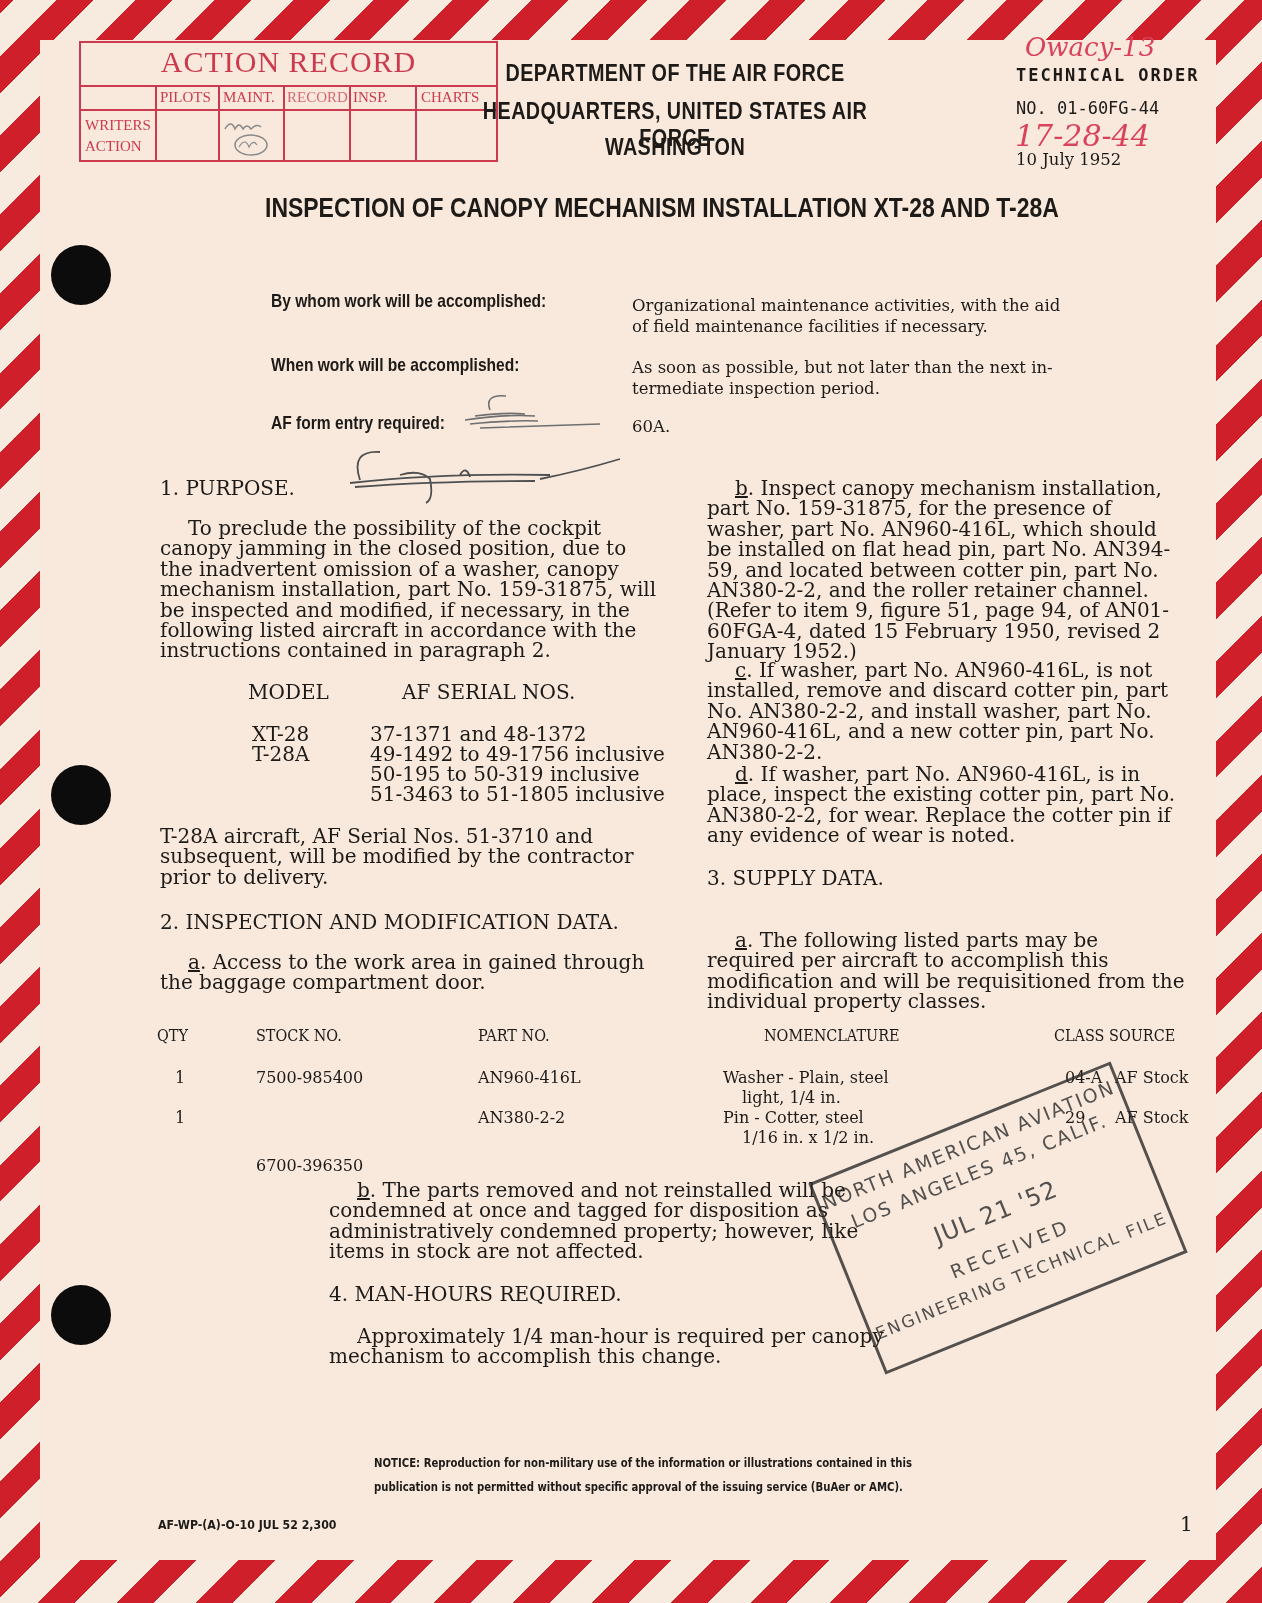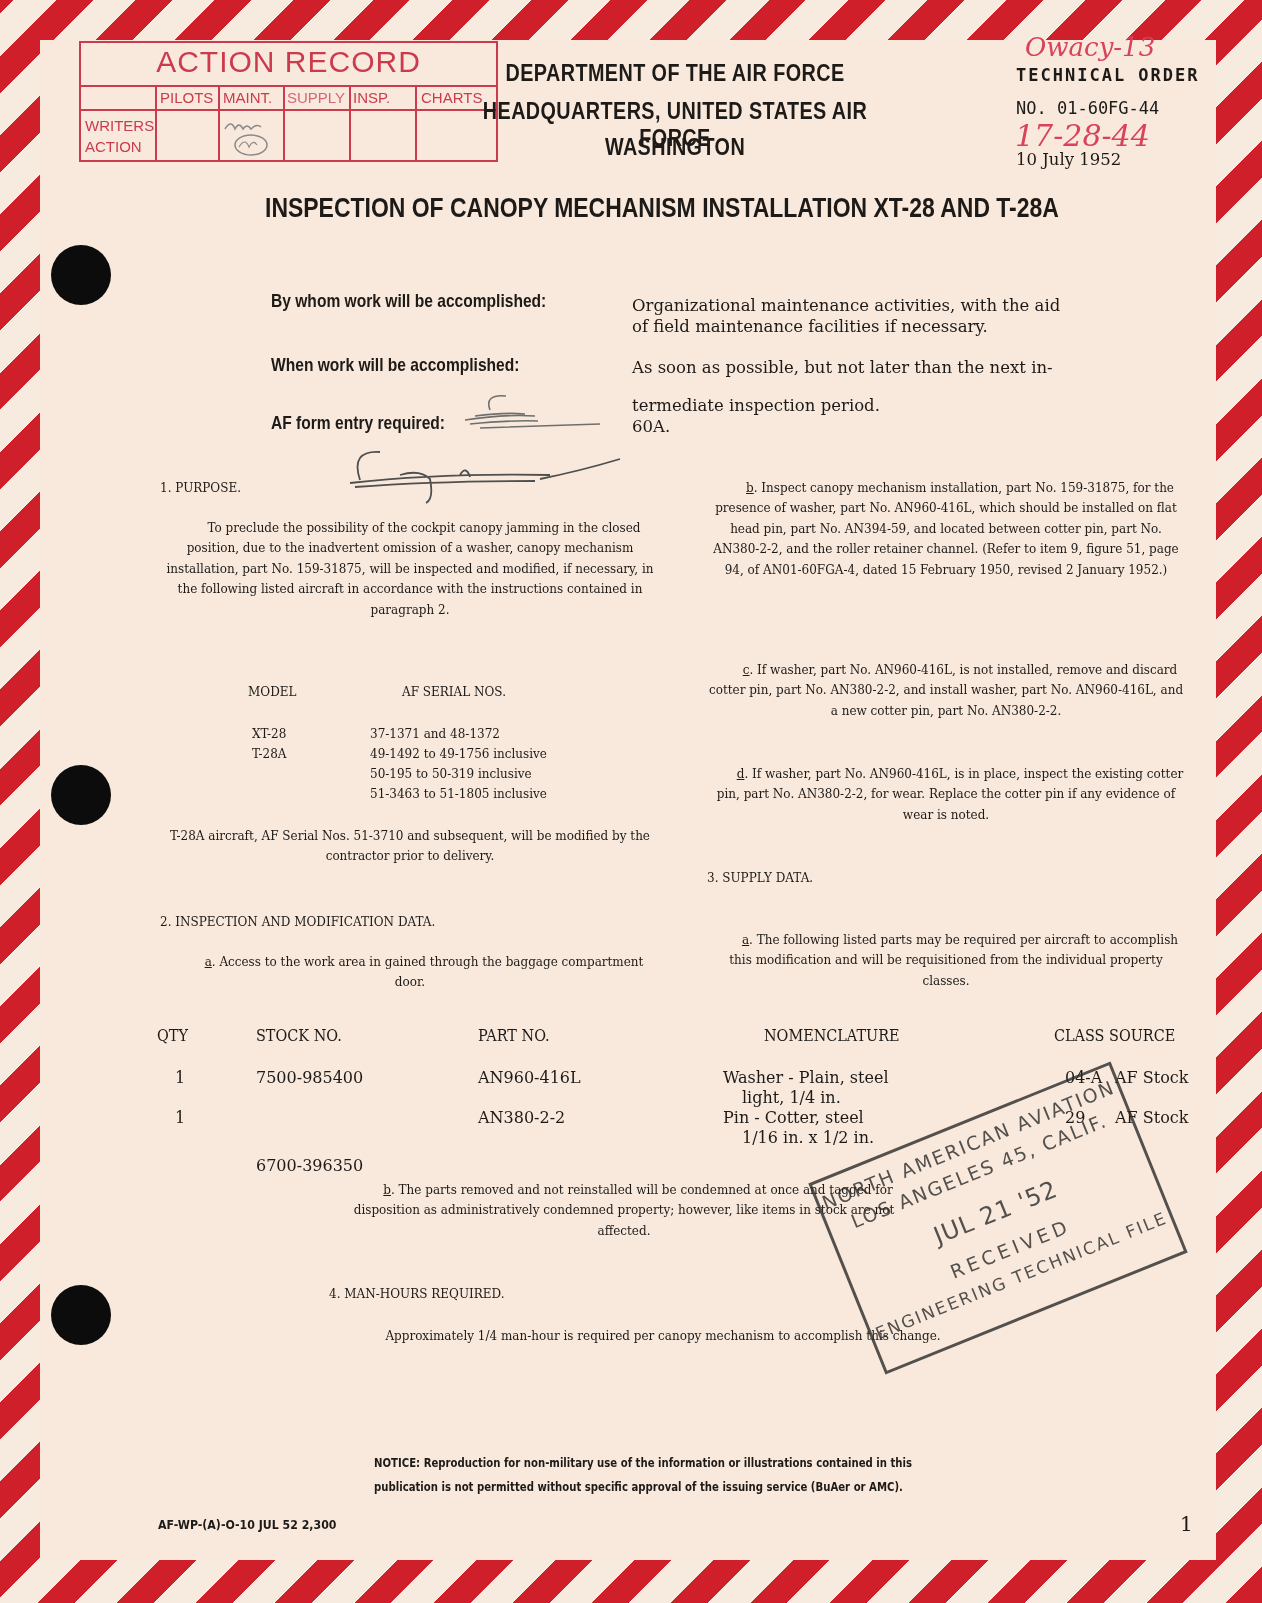--- a/index.html
+++ b/index.html
@@ -20,42 +20,42 @@
   }
   .hole {
     position: absolute; left: 51px; width: 60px; height: 60px; border-radius: 50%;
     background: #0c0c0c;
   }
   .abs { position: absolute; }
   
   .ar {
     position: absolute; left: 79px; top: 41px; width: 419px; height: 121px;
     border: 2px solid #cc3a4e; box-sizing: border-box;
-    font-family: Liberation Sans, sans-serif; color: #cc3a4e; padding-left: 48px;
+    font-family: Liberation Serif, serif; color: #cc3a4e; padding-left: 48px;
   }
   .ar-title { position: absolute; left: 0; right: 0; top: 2px; text-align: center; font-size: 30px; letter-spacing: 1px; }
   .ar-row { position: absolute; left: 0; right: 0; border-top: 2px solid #cc3a4e; }
   .ar-col { position: absolute; top: 44px; bottom: 0; border-left: 2px solid #cc3a4e; }
   .ar-h { position: absolute; top: 46px; font-size: 15px; }
   .ar-w { position: absolute; left: 4px; font-size: 15px; line-height: 21px; }
   .hdr {
     font-family: "Liberation Sans", sans-serif; font-weight: bold;
     font-size: 23px; text-align: center; letter-spacing: 0.5px; transform: scaleX(0.86);
   }
   .to { font-family: "DejaVu Sans Mono", monospace; font-weight: bold; font-size: 17px; letter-spacing: 2px; }
   .title {
     font-family: "Liberation Sans", sans-serif; font-weight: bold; font-size: 28px;
     transform: scaleX(0.82); transform-origin: left; white-space: nowrap;
   }
   .lbl {
     font-family: "Liberation Sans", sans-serif; font-weight: bold; font-size: 19px;
     transform: scaleX(0.82); transform-origin: left; white-space: nowrap;
   }
   .txt { font-size: 16.5px; line-height: 20.5px; }
-  .body { font-size: 12px; line-height: 20.4px; text-align: center; }
+  .body { font-size: 20px; line-height: 20.4px; }
   .ind { text-indent: 28px; }
   .u { text-decoration: underline; }
   .tbl-h { font-size: 16px; transform: scaleX(0.9); transform-origin: left; white-space: nowrap; }
   .tbl-c { font-size: 16px; white-space: nowrap; }
   .notice { font-family: "DejaVu Sans", sans-serif; font-weight: bold; font-size: 11.5px; transform: scaleX(0.88); transform-origin: left; white-space: nowrap; }
   .hand { font-family: "DejaVu Serif", serif; font-style: italic; color: #d8425a; font-size: 30px; }
   .stamp {
     position: absolute; left: 835px; top: 1115px; width: 320px; height: 200px;
     border: 3px solid #2a2a2a; transform: rotate(-22deg); transform-origin: center;
     font-family: "DejaVu Sans", sans-serif; color: #2a2a2a; opacity: 0.8;
@@ -76,21 +76,21 @@
   <div class="ar-title">ACTION RECORD</div>
   <div class="ar-row" style="top:42px"></div>
   <div class="ar-row" style="top:66px"></div>
   <div class="ar-col" style="left:74px"></div>
   <div class="ar-col" style="left:137px"></div>
   <div class="ar-col" style="left:202px"></div>
   <div class="ar-col" style="left:268px"></div>
   <div class="ar-col" style="left:334px"></div>
   <div class="ar-h" style="left:79px">PILOTS</div>
   <div class="ar-h" style="left:142px">MAINT.</div>
-  <div class="ar-h" style="left:206px; opacity:0.75">SUPPLY</div>
+  <div class="ar-h" style="left:206px; opacity:0.75">RECORD</div>
   <div class="ar-h" style="left:272px">INSP.</div>
   <div class="ar-h" style="left:340px">CHARTS</div>
   <div class="ar-w" style="top:72px">WRITERS</div>
   <div class="ar-w" style="top:93px">ACTION</div>
   <svg class="abs" style="left:140px;top:68px" width="60" height="50">
     <path d="M4 18 q6 -10 10 0 q4 -8 8 0 q4 -6 8 0 q6 -6 10 -2" stroke="#8a8a8a" stroke-width="1.5" fill="none"></path>
     <ellipse cx="30" cy="34" rx="16" ry="10" stroke="#8a8a8a" stroke-width="1.5" fill="none"></ellipse>
     <path d="M18 36 q6 -10 10 0 q4 -8 8 -2" stroke="#8a8a8a" stroke-width="1.2" fill="none"></path>
   </svg>
 </div>
@@ -106,21 +106,21 @@
 <div class="abs" style="left:1016px;top:150px;font-size:16.5px">10 July 1952</div>
 
 <div class="abs title" style="left:265px;top:192px">INSPECTION OF CANOPY MECHANISM INSTALLATION XT-28 AND T-28A</div>
 
 <div class="abs lbl" style="left:271px;top:290px">By whom work will be accomplished:</div>
 <div class="abs txt" style="left:632px;top:296px">Organizational maintenance activities, with the aid</div>
 <div class="abs txt" style="left:632px;top:317px">of field maintenance facilities if necessary.</div>
 
 <div class="abs lbl" style="left:271px;top:354px">When work will be accomplished:</div>
 <div class="abs txt" style="left:632px;top:358px">As soon as possible, but not later than the next in-</div>
-<div class="abs txt" style="left:632px;top:396px">termediate inspection period.</div>
+<div class="abs txt" style="left:632px;top:379px">termediate inspection period.</div>
 
 <div class="abs lbl" style="left:271px;top:412px">AF form entry required:</div>
 <div class="abs txt" style="left:632px;top:417px">60A.</div>
 <svg class="abs" style="left:460px;top:390px" width="150" height="50">
   <path d="M5 30 q40 -6 70 -4 M10 34 q40 -4 68 -3 M15 26 q30 -4 50 -2 M30 20 q-6 -16 16 -14 M20 38 q60 -2 120 -4" stroke="#6f6f6f" stroke-width="1.6" fill="none"></path>
 </svg>
 
 <div class="abs body" style="left:160px;top:478px">1. PURPOSE.</div>
 <svg class="abs" style="left:340px;top:445px" width="290" height="60">
   <path d="M20 35 q-10 -30 20 -28 M10 38 q90 -10 200 -8 M15 42 q80 -6 180 -6 M60 30 q20 -6 30 4 q4 20 -4 24 M120 30 q6 -10 10 2 M200 34 q40 -8 80 -20" stroke="#4f4f4f" stroke-width="1.8" fill="none"></path>

